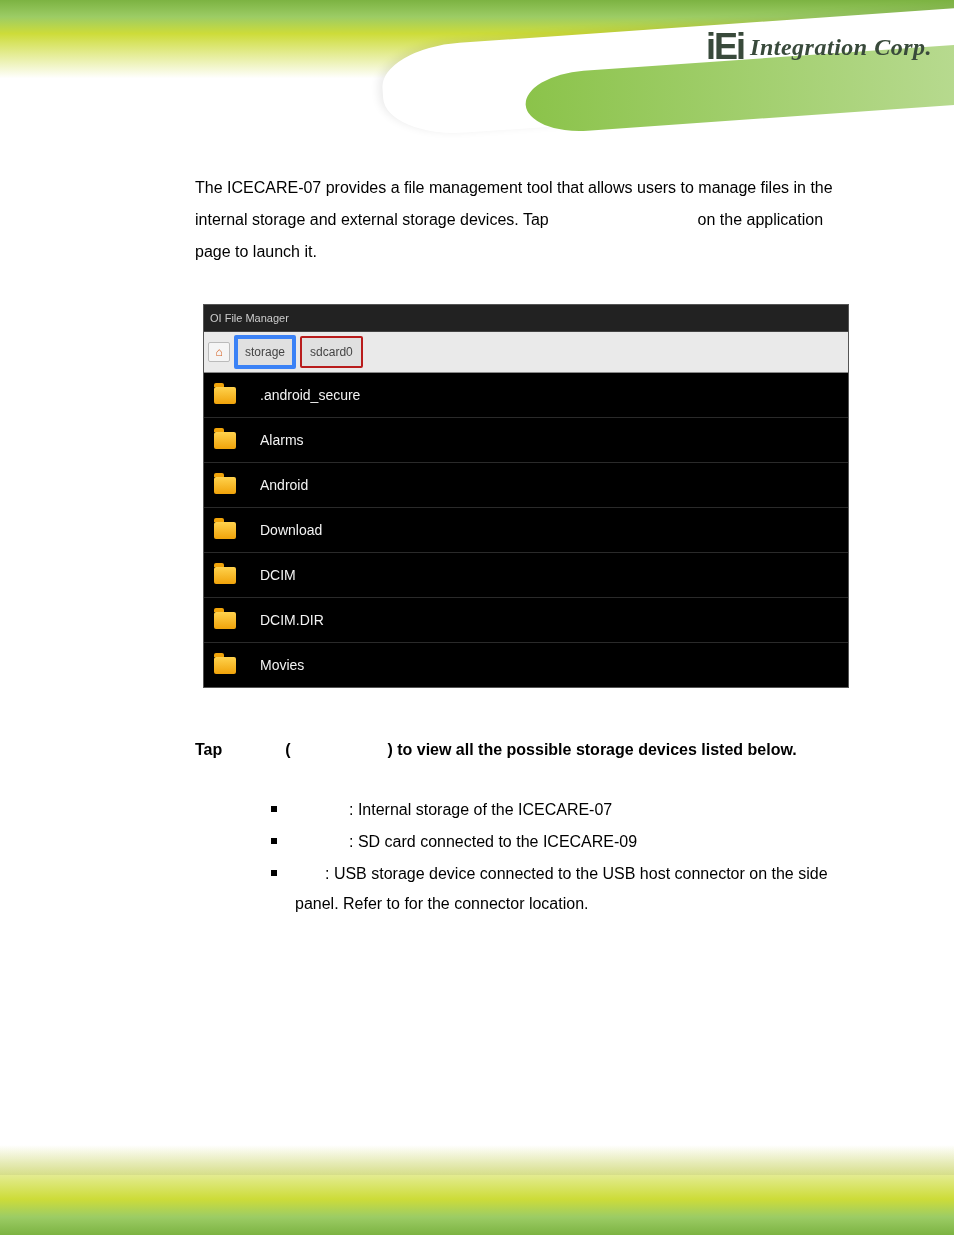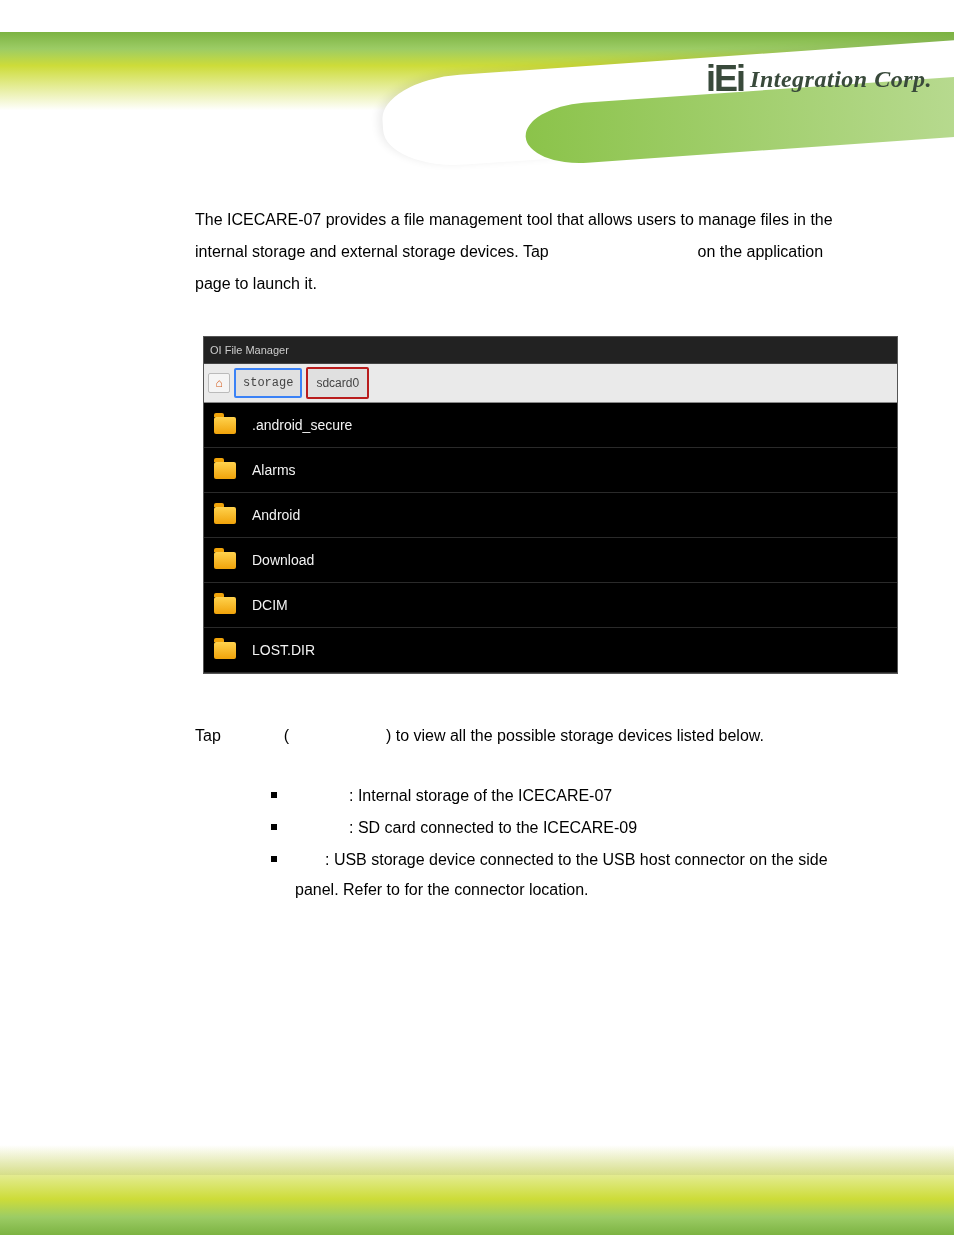--- a/index.html
+++ b/index.html
@@ -13,21 +13,20 @@
   }
 
   
   .banner-top {
     position: relative;
     height: 112px;
     background: linear-gradient(180deg, #7cb342 0%, #9ccc65 15%, #cddc39 30%, #fff 70%);
     display: flex;
     justify-content: flex-end;
     align-items: flex-start;
-    margin-top: 32px;
   }
   .banner-top .swoosh-white {
     position: absolute;
     top: 25px;
     left: 40%;
     width: 70%;
     height: 90px;
     background: #fff;
     border-top-left-radius: 80px 40px;
     border-bottom-left-radius: 80px 40px;
@@ -76,21 +75,21 @@
     padding: 60px 40px 0 195px;
     font-size: 16px;
     color: #000;
     line-height: 2.0;
   }
   .para { text-align: justify; text-justify: inter-word; }
 
   
   .screenshot {
     margin: 36px 0 46px 8px;
-    width: 695px;
+    width: 646px;
     background: #000;
     border: 1px solid #555;
   }
   .ss-title {
     font-size: 11px;
     color: #ccc;
     background: #222;
     padding: 2px 6px;
     border-bottom: 1px solid #444;
   }
@@ -116,28 +115,27 @@
   }
   .ss-chip {
     font-size: 12px;
     color: #444;
     background: #e0e0e0;
     padding: 2px 8px;
     border: 2px solid #b91c1c;
     border-radius: 2px;
   }
   .ss-chip.hl {
-    border: 2px solid #3b82f6;
+    border: 4px solid #3b82f6;
     padding: 1px 7px;
-    font-family: Liberation Mono, monospace;
   }
   .ss-row {
     display:flex;
     align-items:center;
-    gap:16px;
+    gap:24px;
     padding:8px 10px;
     border-bottom:1px solid #2a2a2a;
   }
   .folder-icon {
     width: 22px;
     height: 17px;
     background: linear-gradient(180deg,#ffd24d,#f0a30a);
     border-radius: 2px;
     position: relative;
     flex: 0 0 auto;
@@ -145,21 +143,21 @@
   .folder-icon::before {
     content:"";
     position:absolute;
     top:-4px;left:0;
     width:10px;height:4px;
     background:#f0a30a;
     border-radius:2px 2px 0 0;
   }
   .ss-name { color:#f3f3f3; font-size:14px; }
 
-  .para2 { margin-top: 16px; margin-bottom: 14px; }
+  .para2 { margin-top: 16px; margin-bottom: 14px; font-weight: bold; }
 
   ul.devlist {
     list-style: none;
     padding-left: 76px;
     margin-top: 28px;
   }
   ul.devlist > li {
     position: relative;
     padding-left: 24px;
     line-height: 2.0;
@@ -239,21 +237,25 @@
       <div class="ss-row">
           <span class="folder-icon"></span>
           <span class="ss-name">Download</span>
         </div>
       <div class="ss-row">
           <span class="folder-icon"></span>
           <span class="ss-name">DCIM</span>
         </div>
       <div class="ss-row">
           <span class="folder-icon"></span>
-          <span class="ss-name">LOST.DIR</span>
+          <span class="ss-name">DCIM.DIR</span>
+        </div>
+      <div class="ss-row" style="border-bottom:none">
+          <span class="folder-icon"></span>
+          <span class="ss-name">Movies</span>
         </div>
     </div>
   </div>
 
   <p class="para2">
     <span>Tap</span>
     <span style="display:inline-block;width:54px;"></span>
     <span>(</span>
     <span style="display:inline-block;width:88px;"></span>
     <span>) to view all the possible storage devices listed below.</span>

